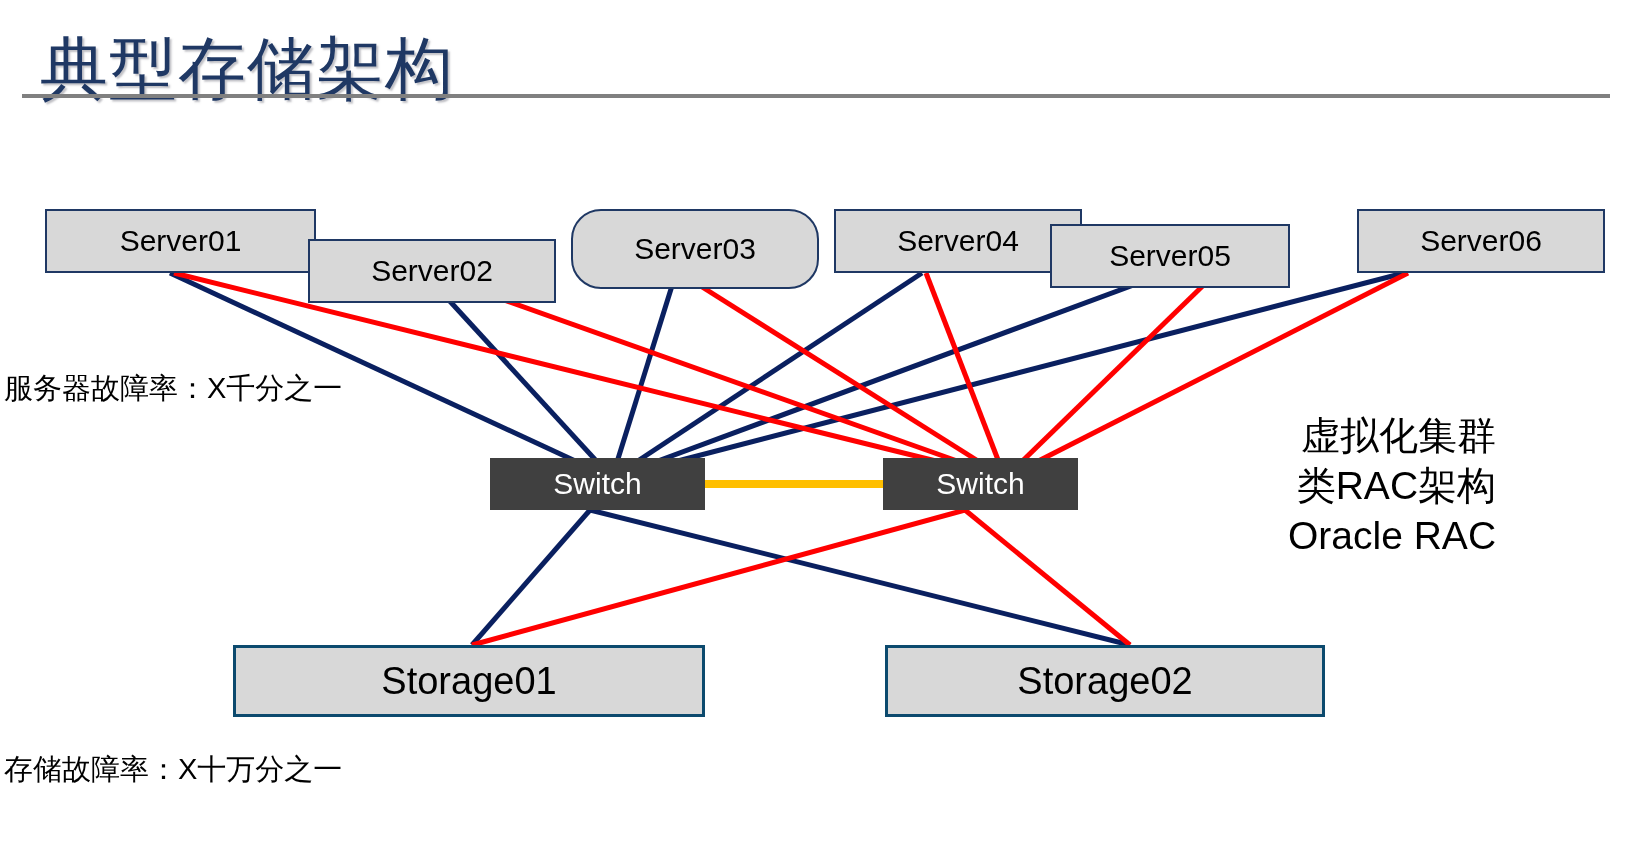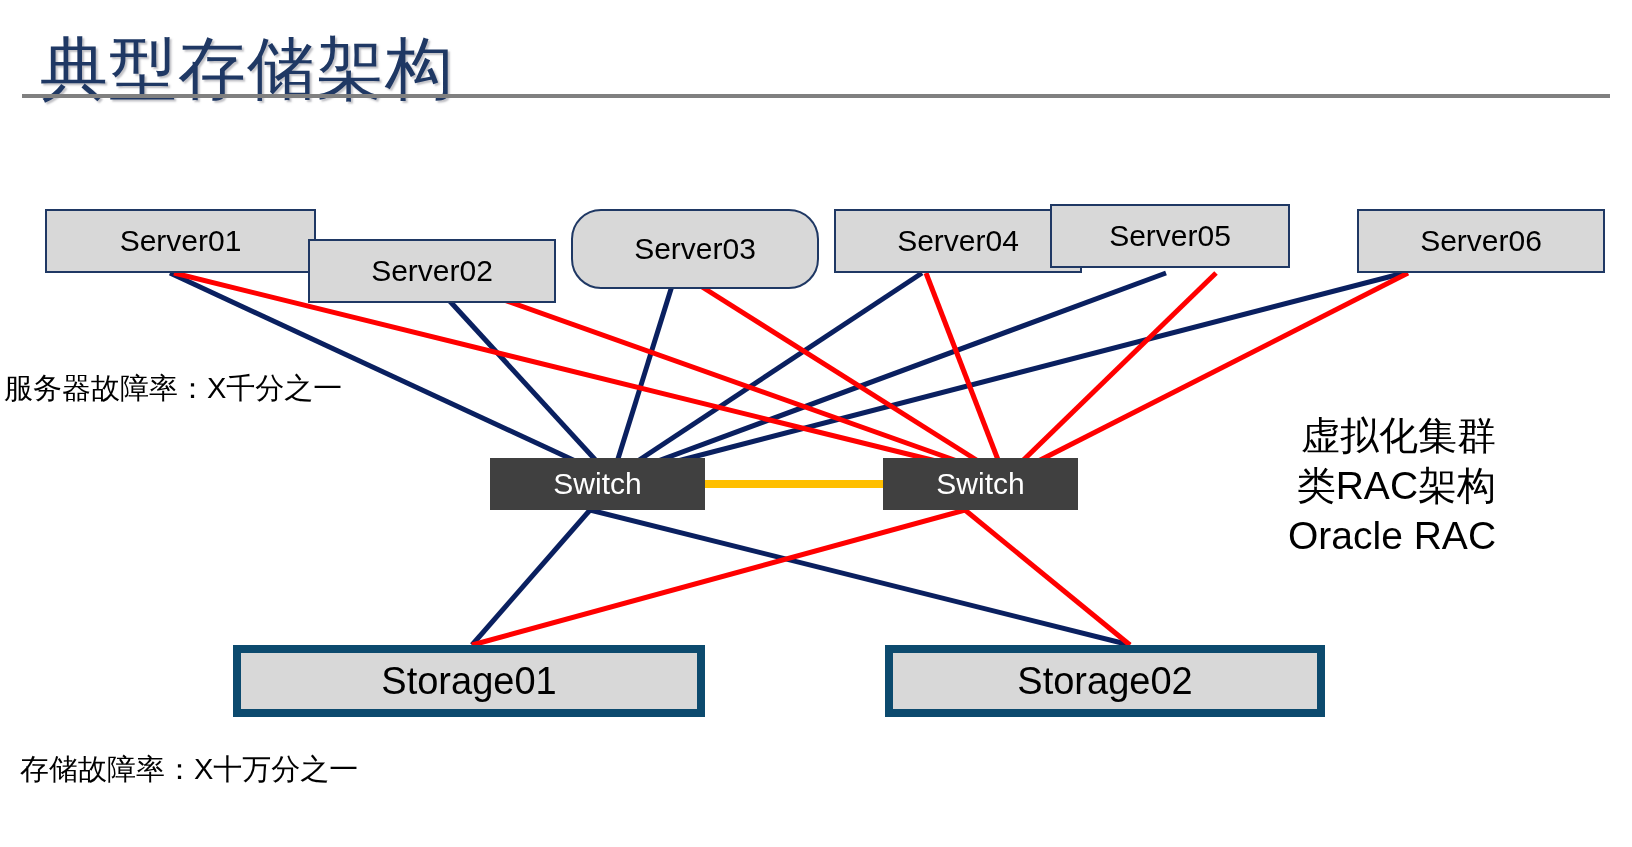--- a/index.html
+++ b/index.html
@@ -57,21 +57,21 @@
     color: #000000;
   }
   .switch-box {
     background: #404040;
     border: none;
     font-size: 30px;
     color: #FFFFFF;
   }
   .storage-box {
     background: #D8D8D8;
-    border: 8px solid #0c4a6e;
+    border: 3px solid #0c4a6e;
     font-size: 38px;
     color: #000000;
   }
   .note {
     position: absolute;
     font-size: 29px;
     color: #000000;
     white-space: nowrap;
   }
   .side-note {
@@ -117,21 +117,21 @@
       </div>
       <div class="node server-box" style="left: 308px; top: 209px; width: 248px; height: 64px; margin-top: 30px;">
         <span>Server02</span>
       </div>
       <div class="node server-box" style="left: 571px; top: 209px; width: 248px; height: 80px; border-radius: 30px;">
         <span>Server03</span>
       </div>
       <div class="node server-box" style="left: 834px; top: 209px; width: 248px; height: 64px;">
         <span>Server04</span>
       </div>
-      <div class="node server-box" style="left: 1050px; top: 204px; width: 240px; height: 64px;">
+      <div class="node server-box" style="left: 1050px; top: 224px; width: 240px; height: 64px;">
         <span>Server05</span>
       </div>
       <div class="node server-box" style="left: 1357px; top: 209px; width: 248px; height: 64px;">
         <span>Server06</span>
       </div>
       <div class="node switch-box" style="left: 490px; top: 458px; width: 215px; height: 52px;">
         <span>Switch</span>
       </div>
       <div class="node switch-box" style="left: 883px; top: 458px; width: 195px; height: 52px;">
         <span>Switch</span>
@@ -139,21 +139,21 @@
       <div class="node storage-box" style="left: 233px; top: 645px; width: 472px; height: 72px;">
         <span>Storage01</span>
       </div>
       <div class="node storage-box" style="left: 885px; top: 645px; width: 440px; height: 72px;">
         <span>Storage02</span>
       </div>
     </div>
 
   <div class="note" style="left:4px; top:369px;">服务器故障率：X千分之一</div>
 
-  <div class="note" style="left:20px; top:750px;">存储故障率：X十万分之一</div>
+  <div class="note" style="left:4px; top:750px;">存储故障率：X十万分之一</div>
 
   <div class="side-note" style="left:1288px; top:411px;text-align:right;">
     <div>虚拟化集群</div>
     <div>类RAC架构</div>
     <div>Oracle RAC</div>
   </div>
 
 </div>
 
 </body></html>

